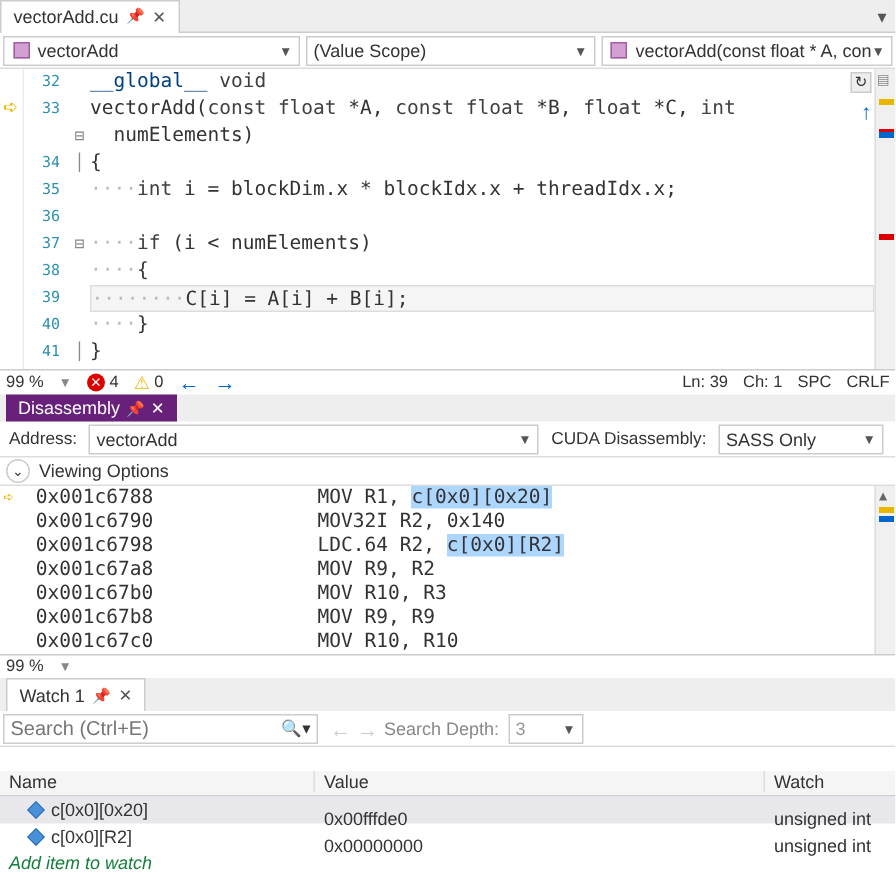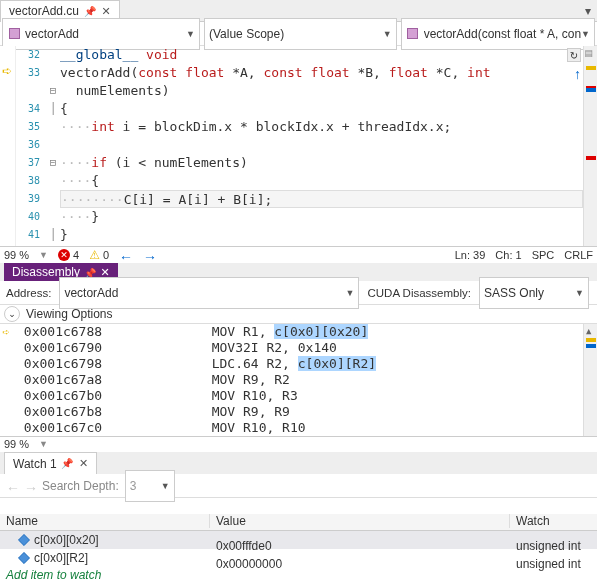--- a/index.html
+++ b/index.html
@@ -5,35 +5,35 @@
   * { box-sizing: border-box; margin: 0; padding: 0; }
   body { font-family: "Segoe UI", sans-serif; font-size: 12px; color: #333; background: #fff; width: 597px; height: 582px; overflow: hidden; display: flex; flex-direction: column; }
   
   .tab-bar { background: #eee; height: 22px; display: flex; align-items: center; border-bottom: 1px solid #ccc; }
   .tab { background: #fff; border: 1px solid #ccc; border-bottom: none; padding: 2px 8px; display: flex; align-items: center; gap: 5px; height: 22px; }
   .pin { color: #555; font-size: 10px; }
   .close-x { color: #555; font-size: 11px; }
   .nav-arrow { margin-left: auto; padding: 0 6px; color: #555; }
   
   .combo-row { display: flex; align-items: center; height: 24px; border-bottom: 1px solid #ddd; }
-  .combo { border: 1px solid #ccc; height: 32px; display: flex; align-items: center; padding: 0 4px; margin: 2px; background: #fff; position: relative; }
+  .combo { border: 1px solid #ccc; height: 20px; display: flex; align-items: center; padding: 0 4px; margin: 2px; background: #fff; position: relative; }
   .combo .chev { margin-left: auto; color: #555; font-size: 9px; }
   .combo .ico { width: 14px; height: 14px; display: inline-flex; align-items: center; justify-content: center; margin-right: 4px; }
   .pink-cube { width: 11px; height: 11px; background: #d4a0d4; border: 1px solid #a060a0; }
   
   .editor { display: flex; flex: 1; min-height: 0; position: relative; }
   .gutter-left { width: 16px; background: #fff; border-right: 1px solid #eee; position: relative; }
   .breakpoint { position: absolute; left: 2px; width: 12px; height: 12px; }
   .yellow-arrow { color: #e8b800; font-size: 12px; }
   .lnums { width: 30px; text-align: right; color: #2b91af; padding-right: 6px; font-family: Consolas, monospace; font-size: 10px; }
   .fold-col { width: 14px; color: #888; font-family: Consolas, monospace; font-size: 11px; text-align: center; }
   .code { flex: 1; font-family: Consolas, monospace; font-size: 13px; white-space: pre; overflow: hidden; }
   .code-line { height: 18px; line-height: 18px; }
   .hl-line { background: #f5f5f5; border: 1px solid #ddd; }
-  .kw { color: #b91c1c; }
+  .kw { color: #404040; }
   .glob { color: #004080; }
   .dot { color: #bbb; }
   .scroll-strip { width: 14px; background: #f0f0f0; position: relative; border-left: 1px solid #ddd; }
   .marker { position: absolute; right: 1px; width: 10px; height: 4px; }
   
   .status-bar { height: 20px; display: flex; align-items: center; border-top: 1px solid #ccc; font-size: 11px; padding: 0 4px; gap: 10px; }
   .err-ico { width: 12px; height: 12px; border-radius: 50%; background: #d00; color: #fff; font-size: 9px; display: inline-flex; align-items: center; justify-content: center; }
   .warn-ico { color: #e8b800; font-size: 12px; }
   .nav-btn { color: #0066cc; font-size: 14px; }
   
@@ -212,20 +212,24 @@
 </div>
 
 <div class="panel-header" style="background:#eee">
   <div class="tab" style="background:#fff">
     <span>Watch 1</span>
     <span class="pin">📌</span>
     <span class="close-x">✕</span>
   </div>
 </div>
 <div class="search-row">
+  <div class="search-box">
+    <input style="border: none; flex: 1 1 0%; outline: none; color: rgb(136, 136, 136);" placeholder="Search (Ctrl+E)">
+    <span style="font-size:11px">🔍▾</span>
+  </div>
   <div class="depth">
     <span class="nav-btn">←</span>
     <span class="nav-btn">→</span>
     <span>Search Depth:</span>
     <span class="combo" style="width:50px;color:#999">
       <span>3</span>
       <span class="chev">▼</span>
     </span>
   </div>
 </div>

